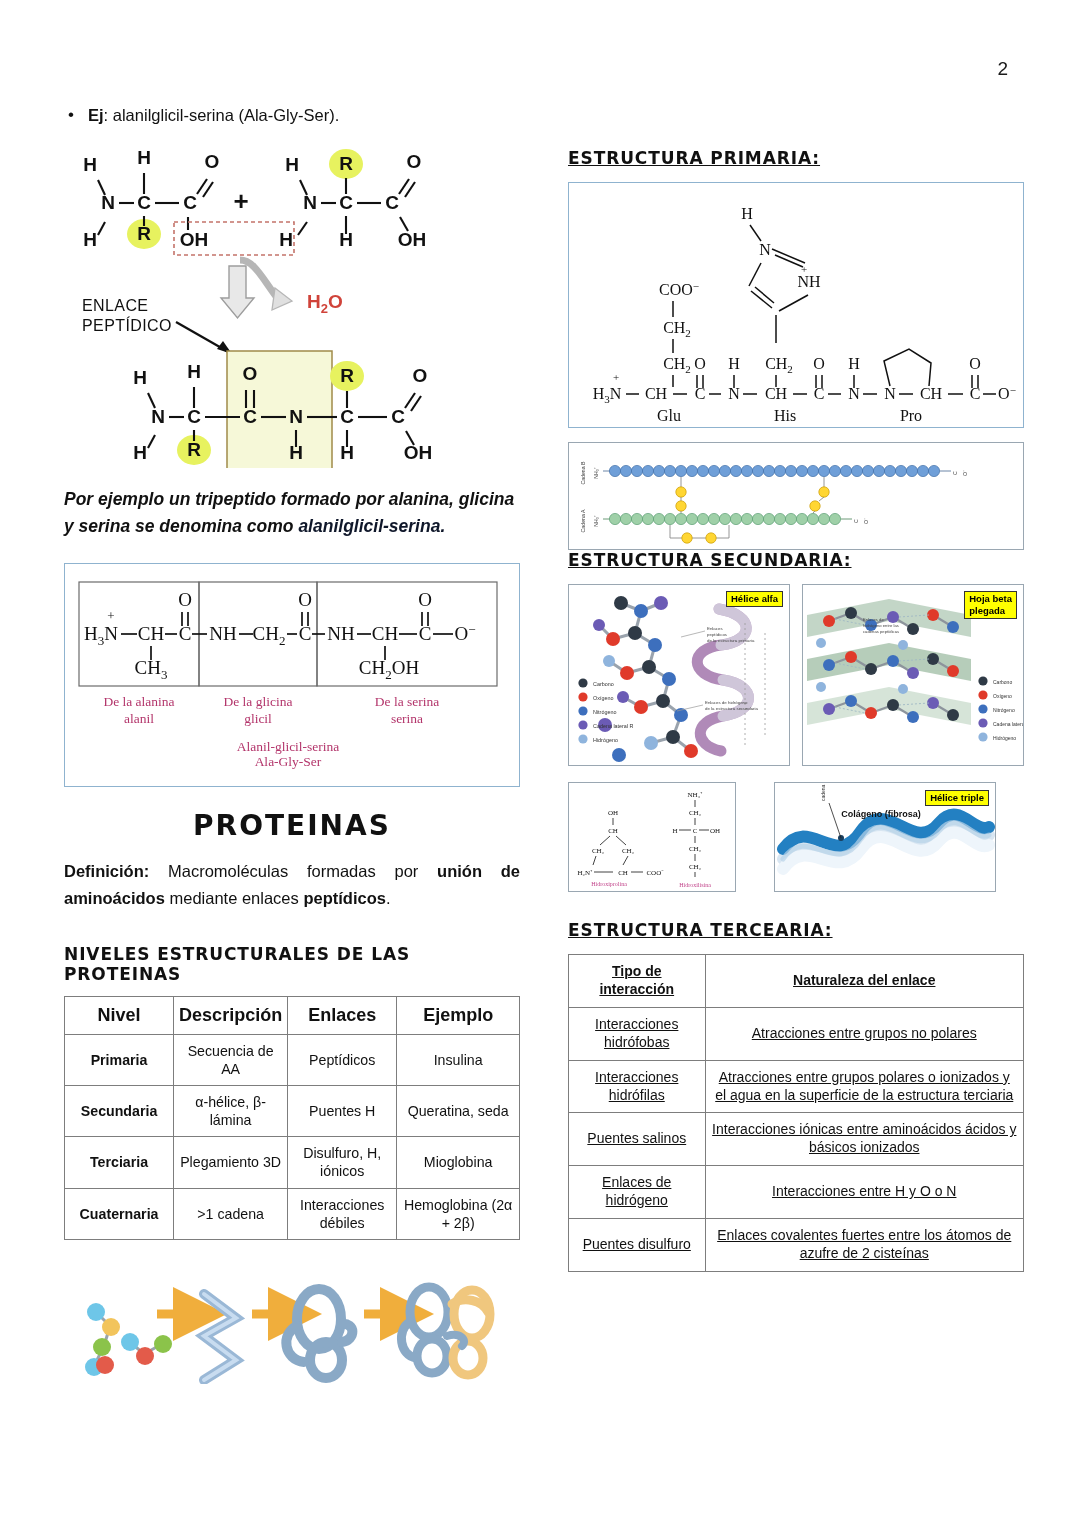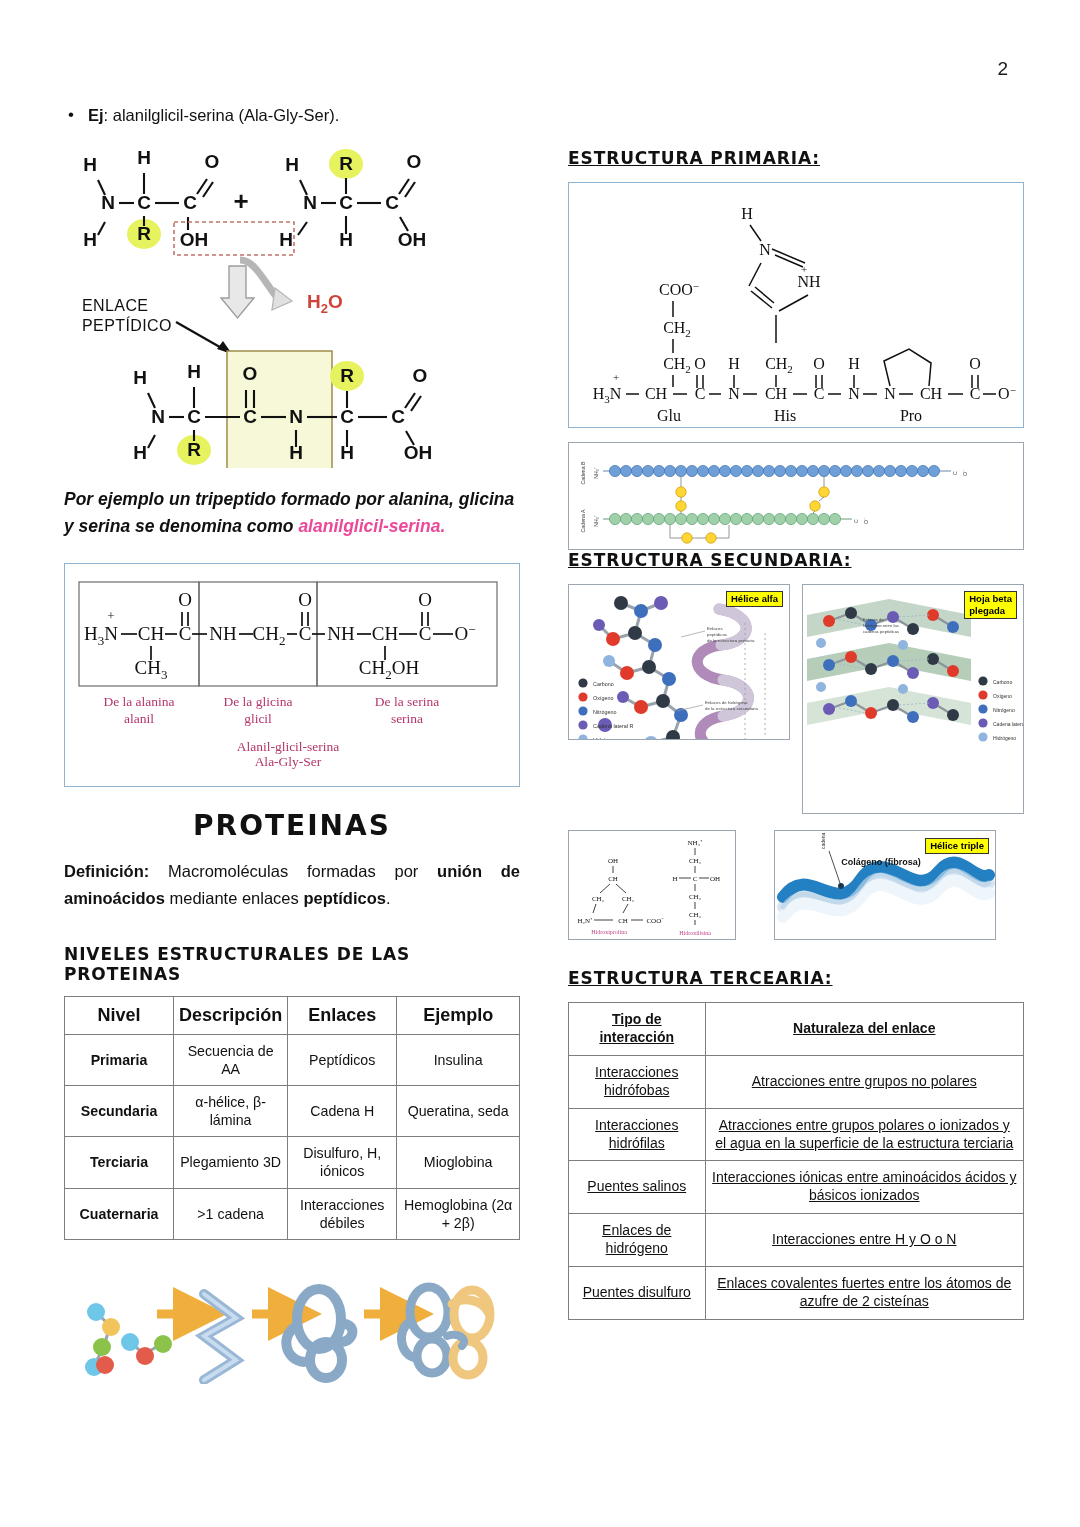--- a/index.html
+++ b/index.html
@@ -25,21 +25,21 @@
 
   
   .bullet-row { display:flex; align-items:flex-start; gap:10px; font-size:16.5px; line-height:1.45; }
   .bullet-dot { width:14px; text-align:center; font-size:17px; line-height:1.3; }
   .b { font-weight:bold; }
 
   .para-italic {
     font-style:italic; font-weight:bold; font-size:17.5px;
     line-height:1.52; margin-top:14px; color:#111;
   }
-  .para-italic .accent { color:#ec4899; }
+  .para-italic .accent { color:#0f172a; }
 
   .h-title {
     font-family:"DejaVu Sans", sans-serif;
     font-weight:bold; letter-spacing:1.3px;
   }
 
   .proteinas-title {
     text-align:center; font-size:28px; letter-spacing:2px;
     margin:22px 0 16px 0;
   }
@@ -300,21 +300,21 @@
       <tbody>
         <tr>
           <td class="rowhead">Primaria</td>
           <td>Secuencia de AA</td>
           <td>Peptídicos</td>
           <td>Insulina</td>
         </tr>
         <tr>
           <td class="rowhead">Secundaria</td>
           <td>α-hélice, β-lámina</td>
-          <td>Cadena H</td>
+          <td>Puentes H</td>
           <td>Queratina, seda</td>
         </tr>
         <tr>
           <td class="rowhead">Terciaria</td>
           <td>Plegamiento 3D</td>
           <td>Disulfuro, H, iónicos</td>
           <td>Mioglobina</td>
         </tr>
         <tr>
           <td class="rowhead">Cuaternaria</td>
@@ -569,21 +569,21 @@
           <circle cx="118" cy="95" r="5.2" fill="#ffd633" stroke="#cc9b00" stroke-width=".7"></circle>
           <circle cx="142" cy="95" r="5.2" fill="#ffd633" stroke="#cc9b00" stroke-width=".7"></circle>
         </g>
       </svg>
     </div>
 
     <div class="h-title section-head-r" style="">ESTRUCTURA SECUNDARIA:</div>
 
     <div style="display:flex; gap:12px;">
 
-      <div class="fig-plain" style="width:222px; height:156px; position:relative; overflow:hidden;">
+      <div class="fig-plain" style="width:222px; height:182px; position:relative; overflow:hidden;">
         <svg width="220" height="180" viewBox="0 0 220 180" xmlns="http://www.w3.org/2000/svg">
 
           <path d="M150,24 C186,30 186,56 152,60 C120,64 120,90 154,95 C188,100 188,126 154,131 C124,136 124,160 152,166" fill="none" stroke="#b08ab8" stroke-width="11" stroke-linecap="round"></path>
           <path d="M150,24 C186,30 186,56 152,60" fill="none" stroke="#d9d9e4" stroke-width="11" stroke-linecap="round" opacity=".75"></path>
           <path d="M154,95 C188,100 188,126 154,131" fill="none" stroke="#d9d9e4" stroke-width="11" stroke-linecap="round" opacity=".75"></path>
 
           <line x1="176" y1="38" x2="176" y2="160" stroke="#999" stroke-width=".8" stroke-dasharray="2 3"></line>
           <line x1="196" y1="48" x2="196" y2="150" stroke="#999" stroke-width=".8" stroke-dasharray="2 3"></line>
 
           <g>
@@ -645,21 +645,21 @@
           </g>
           <text x="138" y="45" style="font-family:'Liberation Sans',sans-serif;font-size:4.4px;fill:#444">Enlaces</text>
           <text x="138" y="51" style="font-family:'Liberation Sans',sans-serif;font-size:4.4px;fill:#444">peptídicos</text>
           <text x="138" y="57" style="font-family:'Liberation Sans',sans-serif;font-size:4.4px;fill:#444">de la estructura primaria</text>
           <text x="136" y="119" style="font-family:'Liberation Sans',sans-serif;font-size:4.4px;fill:#444">Enlaces de hidrógeno</text>
           <text x="136" y="125" style="font-family:'Liberation Sans',sans-serif;font-size:4.4px;fill:#444">de la estructura secundaria</text>
         </svg>
         <div class="yellow-label" style="position:absolute; top:6px; right:6px;">Hélice alfa</div>
       </div>
 
-      <div class="fig-plain" style="width:222px; height:230px; position:relative; overflow:hidden;">
+      <div class="fig-plain" style="width:222px; height:182px; position:relative; overflow:hidden;">
         <svg width="220" height="180" viewBox="0 0 220 180" xmlns="http://www.w3.org/2000/svg">
 
           <g>
             <path d="M4,30 L86,14 L168,30 L168,52 L86,36 L4,52 Z" fill="#b9cfbd" opacity=".85"></path>
             <path d="M4,74 L86,58 L168,74 L168,96 L86,80 L4,96 Z" fill="#a9c4ae" opacity=".85"></path>
             <path d="M4,118 L86,102 L168,118 L168,140 L86,124 L4,140 Z" fill="#cfdfd1" opacity=".85"></path>
           </g>
 
           <g>
             <g stroke="#8d949c" stroke-width="2.2">

